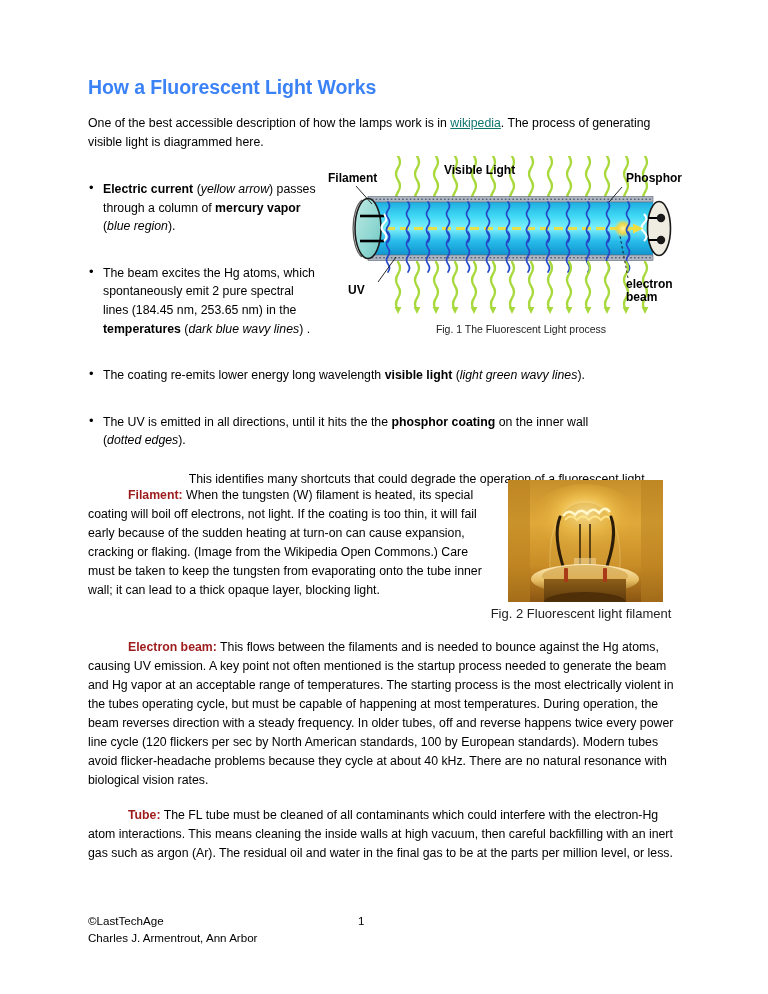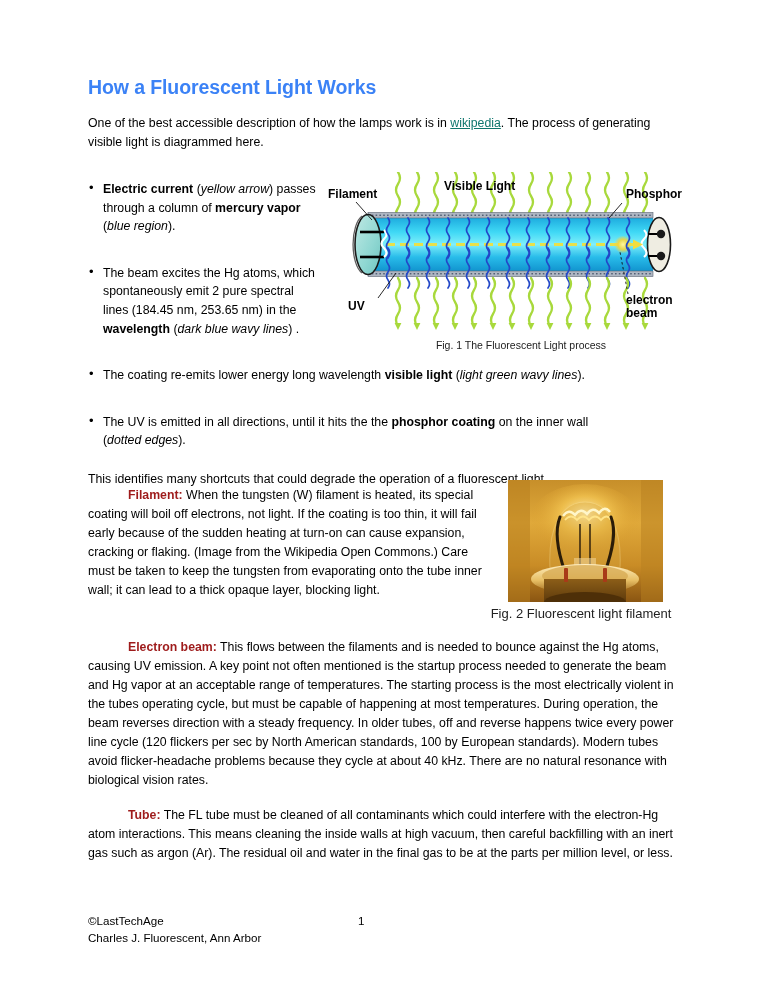--- a/index.html
+++ b/index.html
@@ -70,27 +70,28 @@
   .bullet.narrow { width: 218px; }
   .bullet.wide   { width: 520px; }
   .b { font-weight: bold; }
   .i { font-style: italic; }
 
   .closing {
     font-size: 12.3px;
     line-height: 19px;
     margin-top: 20px;
     width: 560px;
+    text-align: right;
   }
 
   
   .fig1-wrap {
     position: absolute;
     left: 326px;
-    top: 172px;
+    top: 156px;
     width: 390px;
   }
   .fig1-art {
     position: relative;
     width: 390px;
     height: 165px;
   }
   .fig-caption {
     font-size: 10.5px;
     text-align: center;
@@ -170,21 +171,21 @@
 <div class="page">
 
   <div class="content">
 
     <h1 class="doc-title">How a Fluorescent Light Works</h1>
 
     <p class="intro"><span>One of the best accessible description of how the lamps work is in </span><a class="link" href="#">wikipedia</a><span>.  The process of generating visible light is diagrammed here.</span></p>
 
     <ul class="bullets">
       <li class="bullet narrow"><span><span class="b">Electric current</span><span> (</span><span class="i">yellow arrow</span><span>) passes through a column of </span><span class="b">mercury vapor</span><span> (</span><span class="i">blue region</span><span>).</span></span></li>
-      <li class="bullet narrow"><span><span>The beam excites the Hg atoms, which spontaneously emit 2 pure spectral lines (184.45 nm, 253.65 nm) in the </span><span class="b">wavelength</span><span> (</span><span class="i">dark blue wavy lines</span><span>) .</span></span></li>
+      <li class="bullet narrow"><span><span>The beam excites the Hg atoms, which spontaneously emit 2 pure spectral lines (184.45 nm, 253.65 nm) in the </span><span class="b">temperatures</span><span> (</span><span class="i">dark blue wavy lines</span><span>) .</span></span></li>
       <li class="bullet wide"><span><span>The coating re-emits lower energy long wavelength </span><span class="b">visible light</span><span> (</span><span class="i">light green wavy lines</span><span>).</span></span></li>
       <li class="bullet wide"><span><span>The UV is emitted in all directions, until it hits the the </span><span class="b">phosphor coating</span><span> on the inner wall (</span><span class="i">dotted edges</span><span>).</span></span></li>
     </ul>
 
     <p class="closing">This identifies many shortcuts that could degrade the operation of a fluorescent light.</p>
   </div>
 
   <div class="fig1-wrap">
     <div class="fig1-art">
       <svg width="390" height="165" viewBox="0 0 390 165">
@@ -407,17 +408,17 @@
   <p class="section sec-ebeam"><span class="sec-head">Electron beam:</span><span>  This flows between the filaments and is needed to bounce against the Hg atoms, causing UV emission.  A key point not often mentioned is the startup process needed to generate the beam and  Hg vapor at an acceptable range of temperatures.  The starting process is the most electrically violent in the tubes operating cycle, but must be capable of happening at most temperatures.  During operation, the beam reverses direction with a steady frequency.  In older tubes, off and reverse happens twice every power line cycle (120 flickers per sec by North American standards, 100 by European standards).  Modern tubes avoid flicker-headache problems because they cycle at about 40 kHz. There are no natural resonance with biological vision rates.</span></p>
 
   <p class="section sec-tube"><span class="sec-head">Tube:</span><span>  The FL tube must be cleaned of all contaminants which could interfere with the electron-Hg atom interactions.  This means cleaning the inside walls at high vacuum, then careful backfilling with an inert gas such as argon (Ar).  The residual oil and water in the final gas to be at the parts per million level, or less.</span></p>
 
   <div class="footer">
     <div class="footer-row">
       <span>©LastTechAge</span>
       <span class="page-num">1</span>
     </div>
     <div class="footer-row">
-      <span>Charles J. Fluorescent, Ann Arbor</span>
+      <span>Charles J. Armentrout, Ann Arbor</span>
     </div>
   </div>
 
 </div>
 
 </body></html>

